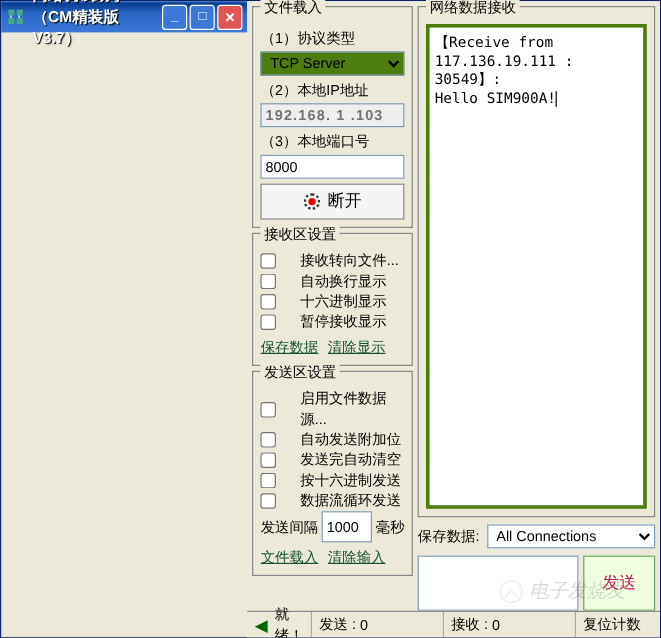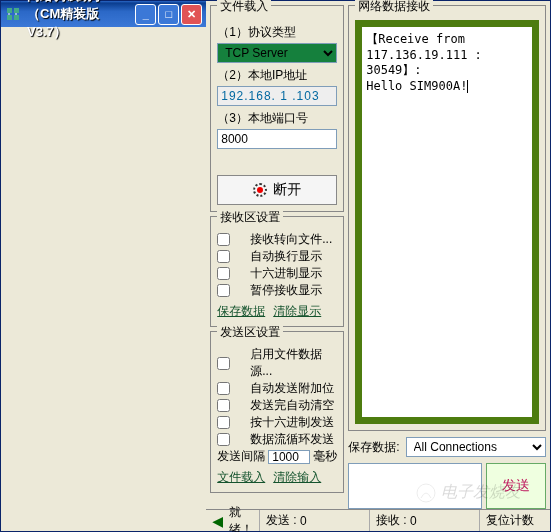--- a/index.html
+++ b/index.html
@@ -16,38 +16,38 @@
 .client { flex: 1; display: flex; flex-direction: column; background: #ece9d8; }
 .maincols { flex: 1; display: flex; padding: 4px 4px 0 4px; gap: 4px; }
 
 .leftcol { width: 134px; display: flex; flex-direction: column; gap: 4px; }
 .groupbox { border: 1px solid #888; position: relative; padding: 14px 6px 6px 6px; background: #ece9d8; }
 .groupbox .legend { position: absolute; top: -8px; left: 6px; background: #ece9d8; padding: 0 3px; font-size: 12px; }
 
 .fieldlabel { font-size: 12px; margin-top: 4px; margin-bottom: 2px; }
 .groupbox .fieldlabel:first-of-type { margin-top: 0; }
 select, input[type=text] { width: 100%; height: 20px; border: 1px solid #7f9db9; font-size: 12px; padding: 1px 3px; background: #fff; font-family: inherit; }
-input.disabled-look { background: #eee; color: #0369a1; letter-spacing: 1px; }
-select { background: #15803d; }
-
-.big-btn { display: flex; align-items: center; justify-content: center; width: 100%; height: 30px; border: 1px solid #888; background: #f5f5f5; margin-top: 26px; cursor: pointer; gap: 6px; font-size: 14px; }
+input.disabled-look { background: #eee; color: #737373; letter-spacing: 1px; font-weight: bold; }
+select { background: #4d7c0f; }
+
+.big-btn { display: flex; align-items: center; justify-content: center; width: 100%; height: 30px; border: 1px solid #888; background: #f5f5f5; margin-top: 4px; cursor: pointer; gap: 6px; font-size: 14px; }
 .dot-icon { width: 14px; height: 14px; border: 2px dotted #333; border-radius: 50%; display: flex; align-items: center; justify-content: center; }
 .dot-icon::after { content: ""; width: 6px; height: 6px; background: #e00; border-radius: 50%; }
 
 .chk-row { display: flex; align-items: center; gap: 20px; margin: 0 0; font-size: 12px; }
 .chk-row input { width: 13px; height: 13px; }
 .linkrow { display: flex; gap: 8px; margin-top: 4px; }
 .linklike { color: #14532d; text-decoration: underline; cursor: pointer; font-size: 12px; }
 
 .interval-row { display: flex; align-items: center; gap: 3px; font-size: 12px; }
-.interval-row input { width: 42px; height: 14px; }
+.interval-row input { width: 42px; height: 26px; }
 
 .rightcol { flex: 1; display: flex; flex-direction: column; }
 .rx-group { flex: 1; display: flex; flex-direction: column; }
-.rx-textarea { flex: 1; border: 7px solid #4d7c0f; background: #fff; padding: 4px; font-family: "SimSun", monospace; font-size: 12px; white-space: pre-wrap; overflow: auto; position: relative; }
+.rx-textarea { flex: 1; border: 3px solid #4d7c0f; background: #fff; padding: 4px; font-family: "SimSun", monospace; font-size: 12px; white-space: pre-wrap; overflow: auto; position: relative; }
 .caret { display: inline-block; width: 1px; height: 13px; background: #000; vertical-align: text-bottom; }
 
 .target-row { display: flex; align-items: center; gap: 6px; margin-top: 4px; padding: 2px 0; }
 .target-row .lbl { font-size: 12px; white-space: nowrap; }
 .target-row select { flex: 0 0 140px; background: #fff; }
 
 .tx-row { display: flex; gap: 4px; margin-top: 4px; height: 46px; }
 .tx-input { flex: 1; border: 1px solid #7f9db9; background: #fff; }
 .send-btn { width: 60px; border: 1px solid #6a6; background: #efffe0; color: #be185d; font-size: 14px; cursor: pointer; }
 

